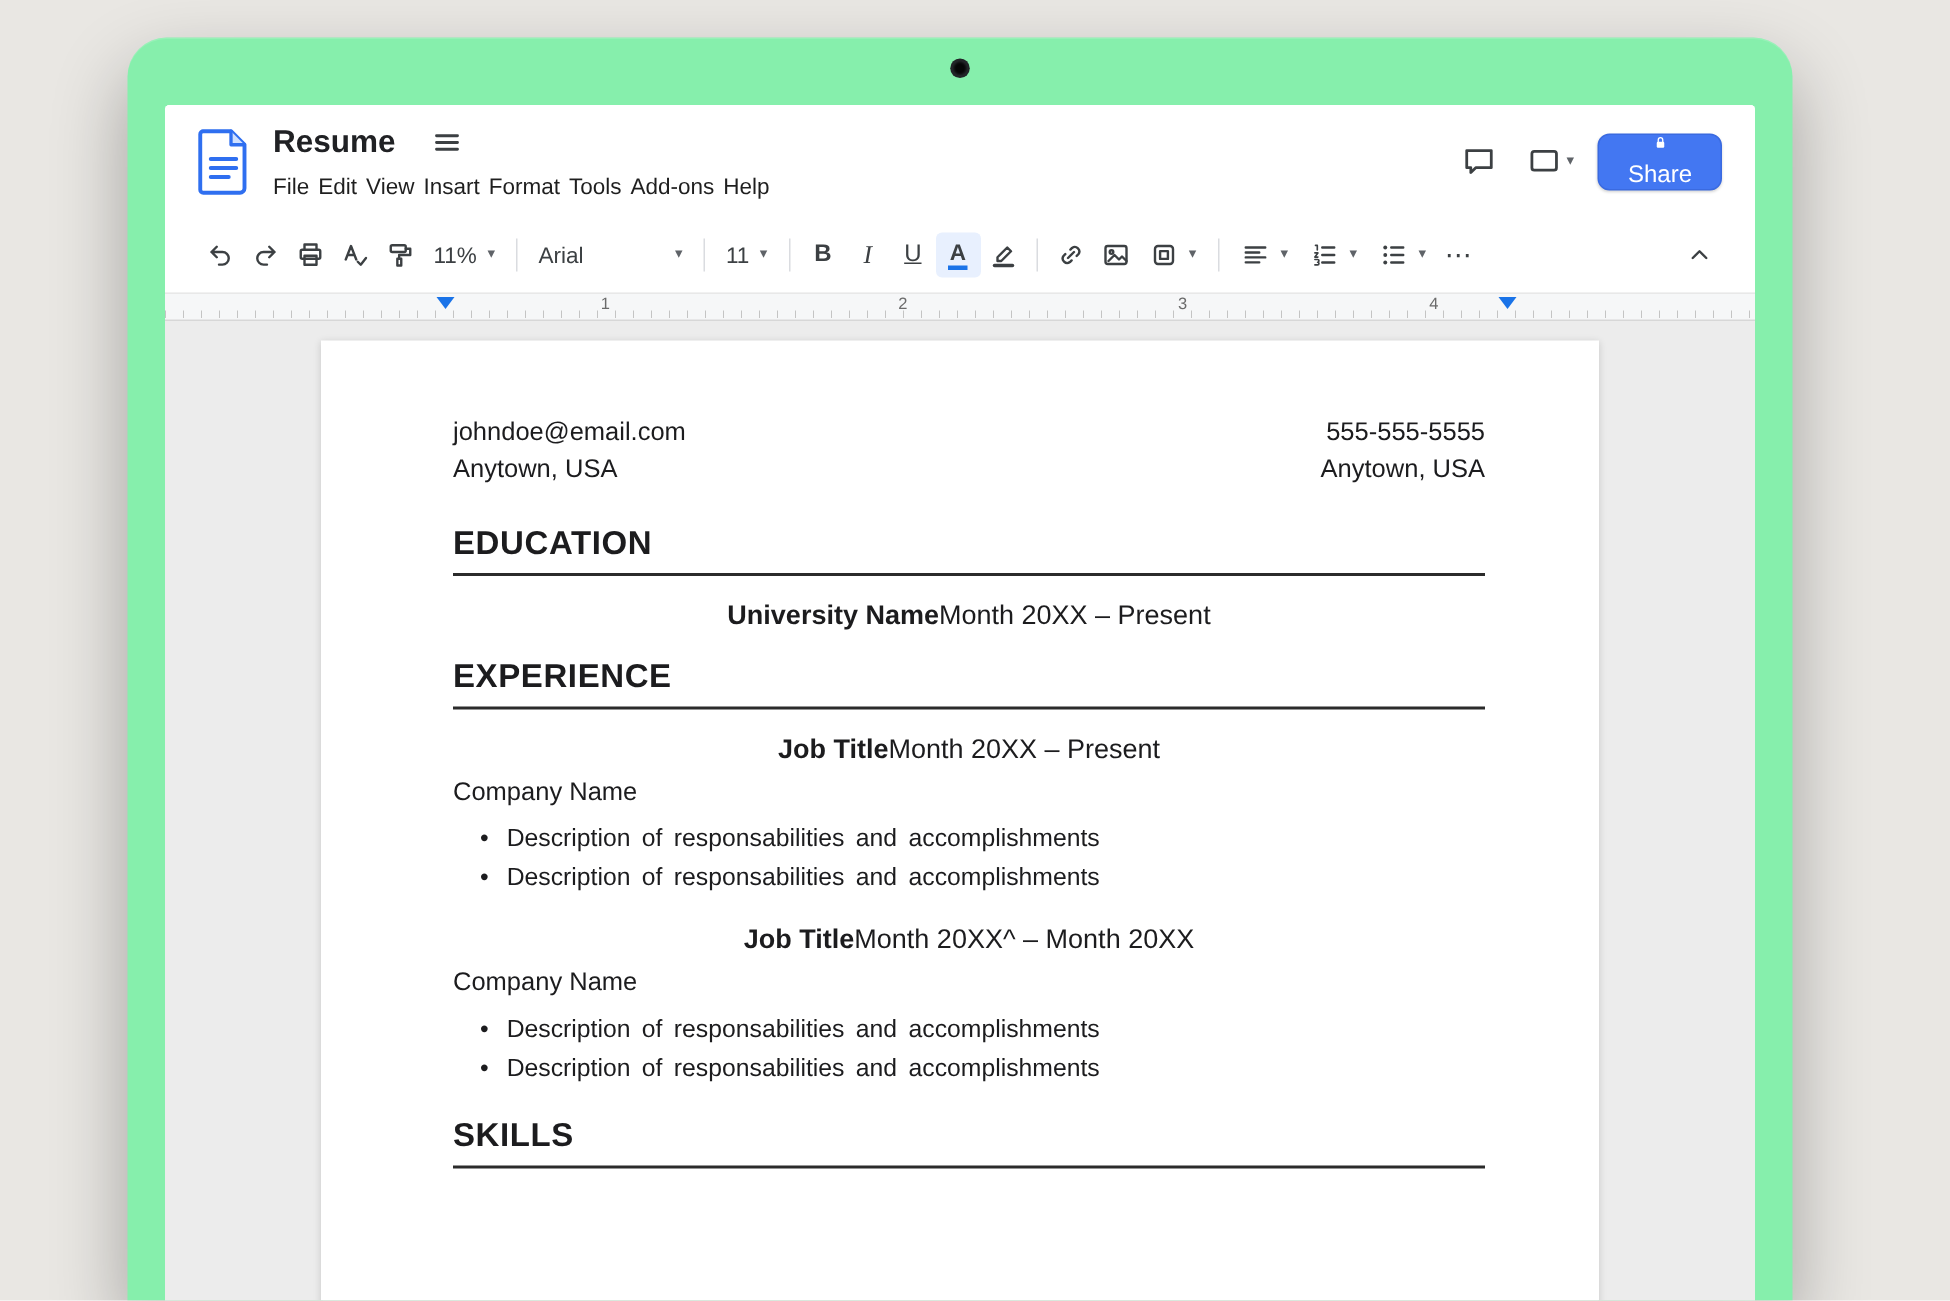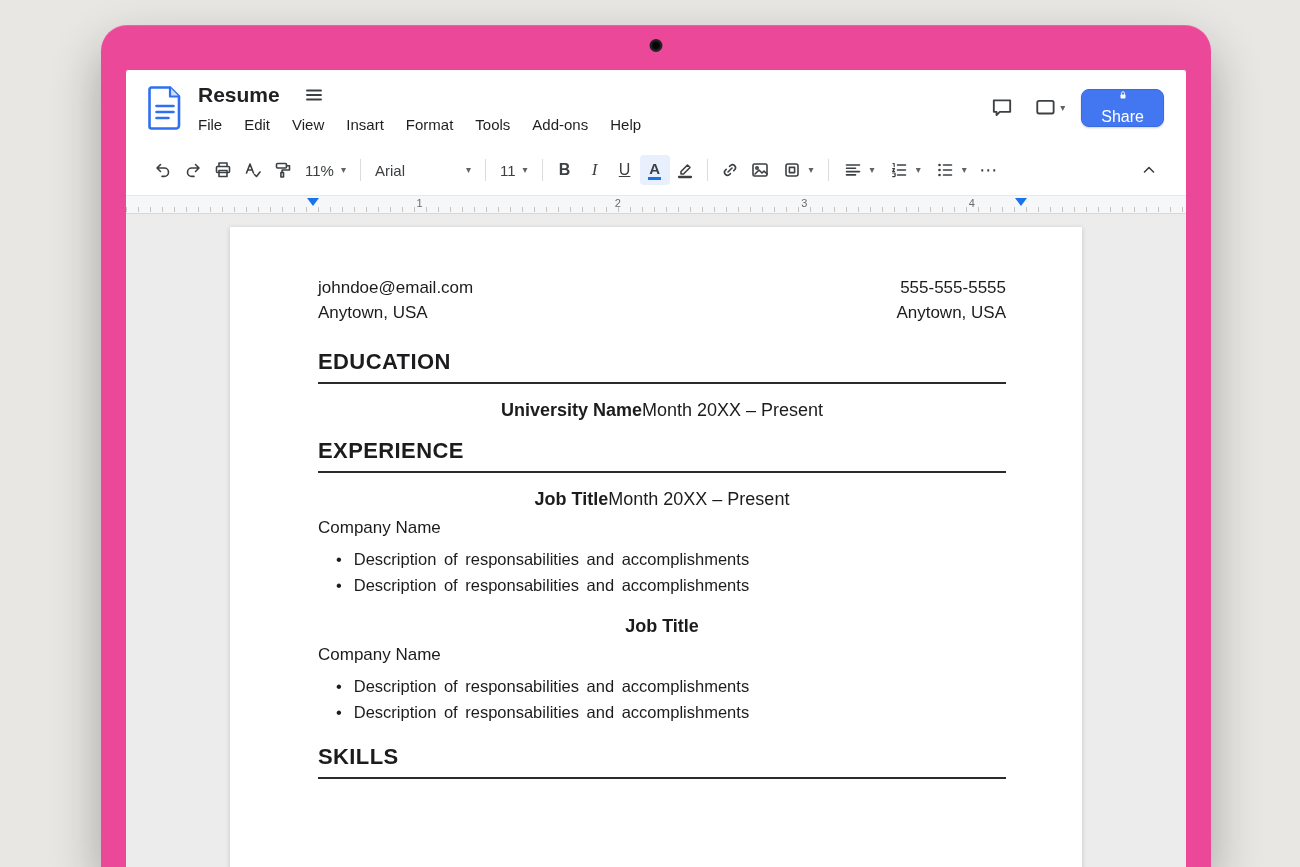--- a/index.html
+++ b/index.html
@@ -4,41 +4,41 @@
 <style>
   html,body{margin:0;padding:0}
   body{
     width:1300px;height:867px;overflow:hidden;position:relative;
     background:#e9e7e3;
     font-family:"Liberation Sans", sans-serif;
     -webkit-font-smoothing:antialiased;
   }
   
   .laptop{
-    position:absolute;left:101px;top:25px;width:1110px;height:842px;
-    background:#ec4899;border-radius:26px 26px 0 0;
+    position:absolute;left:85px;top:25px;width:1110px;height:842px;
+    background:#86efac;border-radius:26px 26px 0 0;
     box-shadow:0 22px 50px rgba(0,0,0,.30), inset 0 1px 0 rgba(255,255,255,.14);
   }
   .camera{
     position:absolute;top:16px;left:50%;transform:translateX(-50%);
     width:9px;height:9px;border-radius:50%;background:#060607;
     box-shadow:inset 0 0 2px #32353b,0 0 0 2px #222428;
   }
   .screen{
     position:absolute;left:25px;right:25px;top:45px;bottom:0;
     background:#fff;overflow:hidden;display:flex;flex-direction:column;
     border-radius:3px 3px 0 0;
   }
   
   .gd-header{height:75px;display:flex;align-items:center;padding:0 22px;background:#fff;flex:none}
   .docs-icon{width:34px;height:44px;margin-right:16px;flex:none}
   .title-wrap{display:flex;flex-direction:column;justify-content:center}
   .title-row{display:flex;align-items:center;gap:18px}
   .doc-title{font-size:21px;font-weight:700;color:#202124;line-height:24px}
-  .menu-row{display:flex;gap:22px;font-size:15px;color:#1f1f1f;margin-top:3px}
+  .menu-row{display:flex;gap:6px;font-size:15px;color:#1f1f1f;margin-top:3px}
   .menu-item{cursor:default;line-height:22px}
   .hdr-right{margin-left:auto;display:flex;align-items:center;gap:16px}
   .hdr-icon-btn{width:32px;height:32px;display:flex;align-items:center;justify-content:center}
   .present-wrap{display:flex;align-items:center;gap:2px}
   .share-btn{
     height:38px;padding:0 19px;border-radius:8px;background:#4377f2;color:#fff;
     display:flex;align-items:center;gap:8px;font-size:16px;font-weight:500;
     box-shadow:0 1px 2px rgba(0,0,0,.18);border:1px solid #3a6ae0;cursor:pointer;flex-direction:column;
   }
   
@@ -329,20 +329,21 @@
             <span>Description of responsabilities and accomplishments</span>
           </div>
           <div class="bullet-row">
             <span class="bullet-dot">•</span>
             <span>Description of responsabilities and accomplishments</span>
           </div>
         </div>
 
         <div class="entry-row" style="margin-top:17px">
           <span class="entry-title">Job Title</span>
+          <span>Month 20XX^ – Month 20XX</span>
         </div>
         <div class="entry-sub">Company Name</div>
         <div class="bullets">
           <div class="bullet-row">
             <span class="bullet-dot">•</span>
             <span>Description of responsabilities and accomplishments</span>
           </div>
           <div class="bullet-row">
             <span class="bullet-dot">•</span>
             <span>Description of responsabilities and accomplishments</span>

